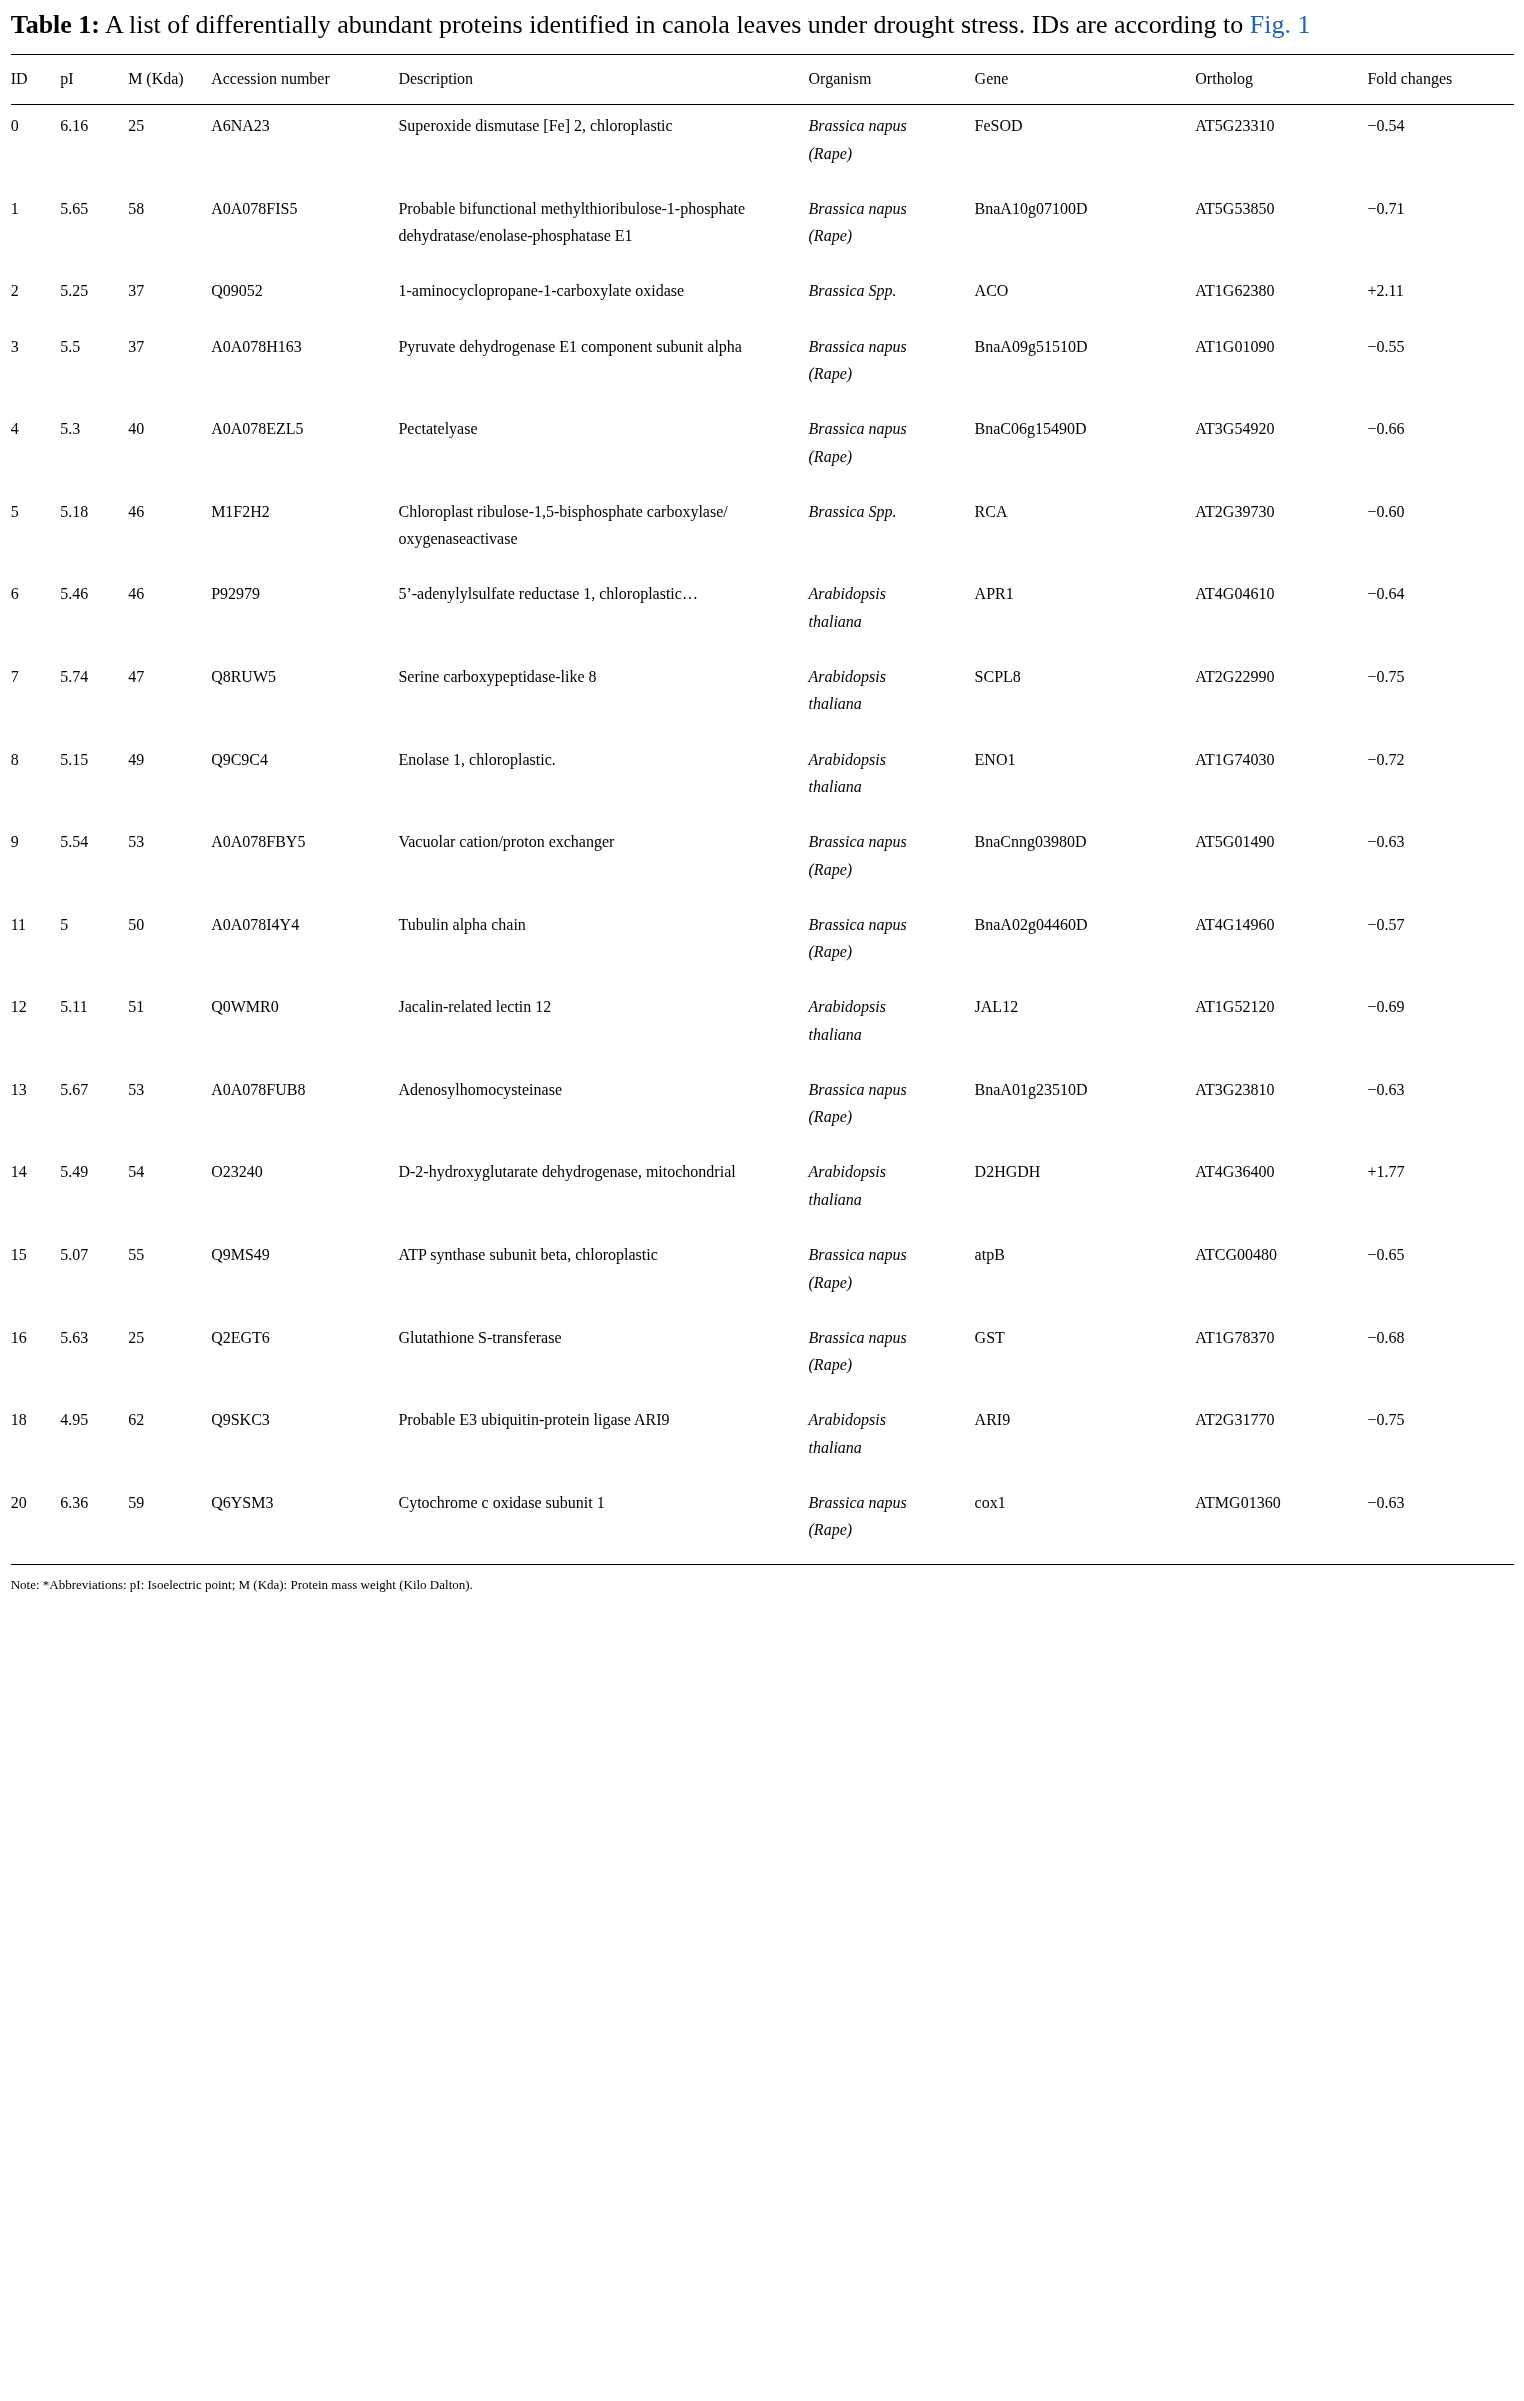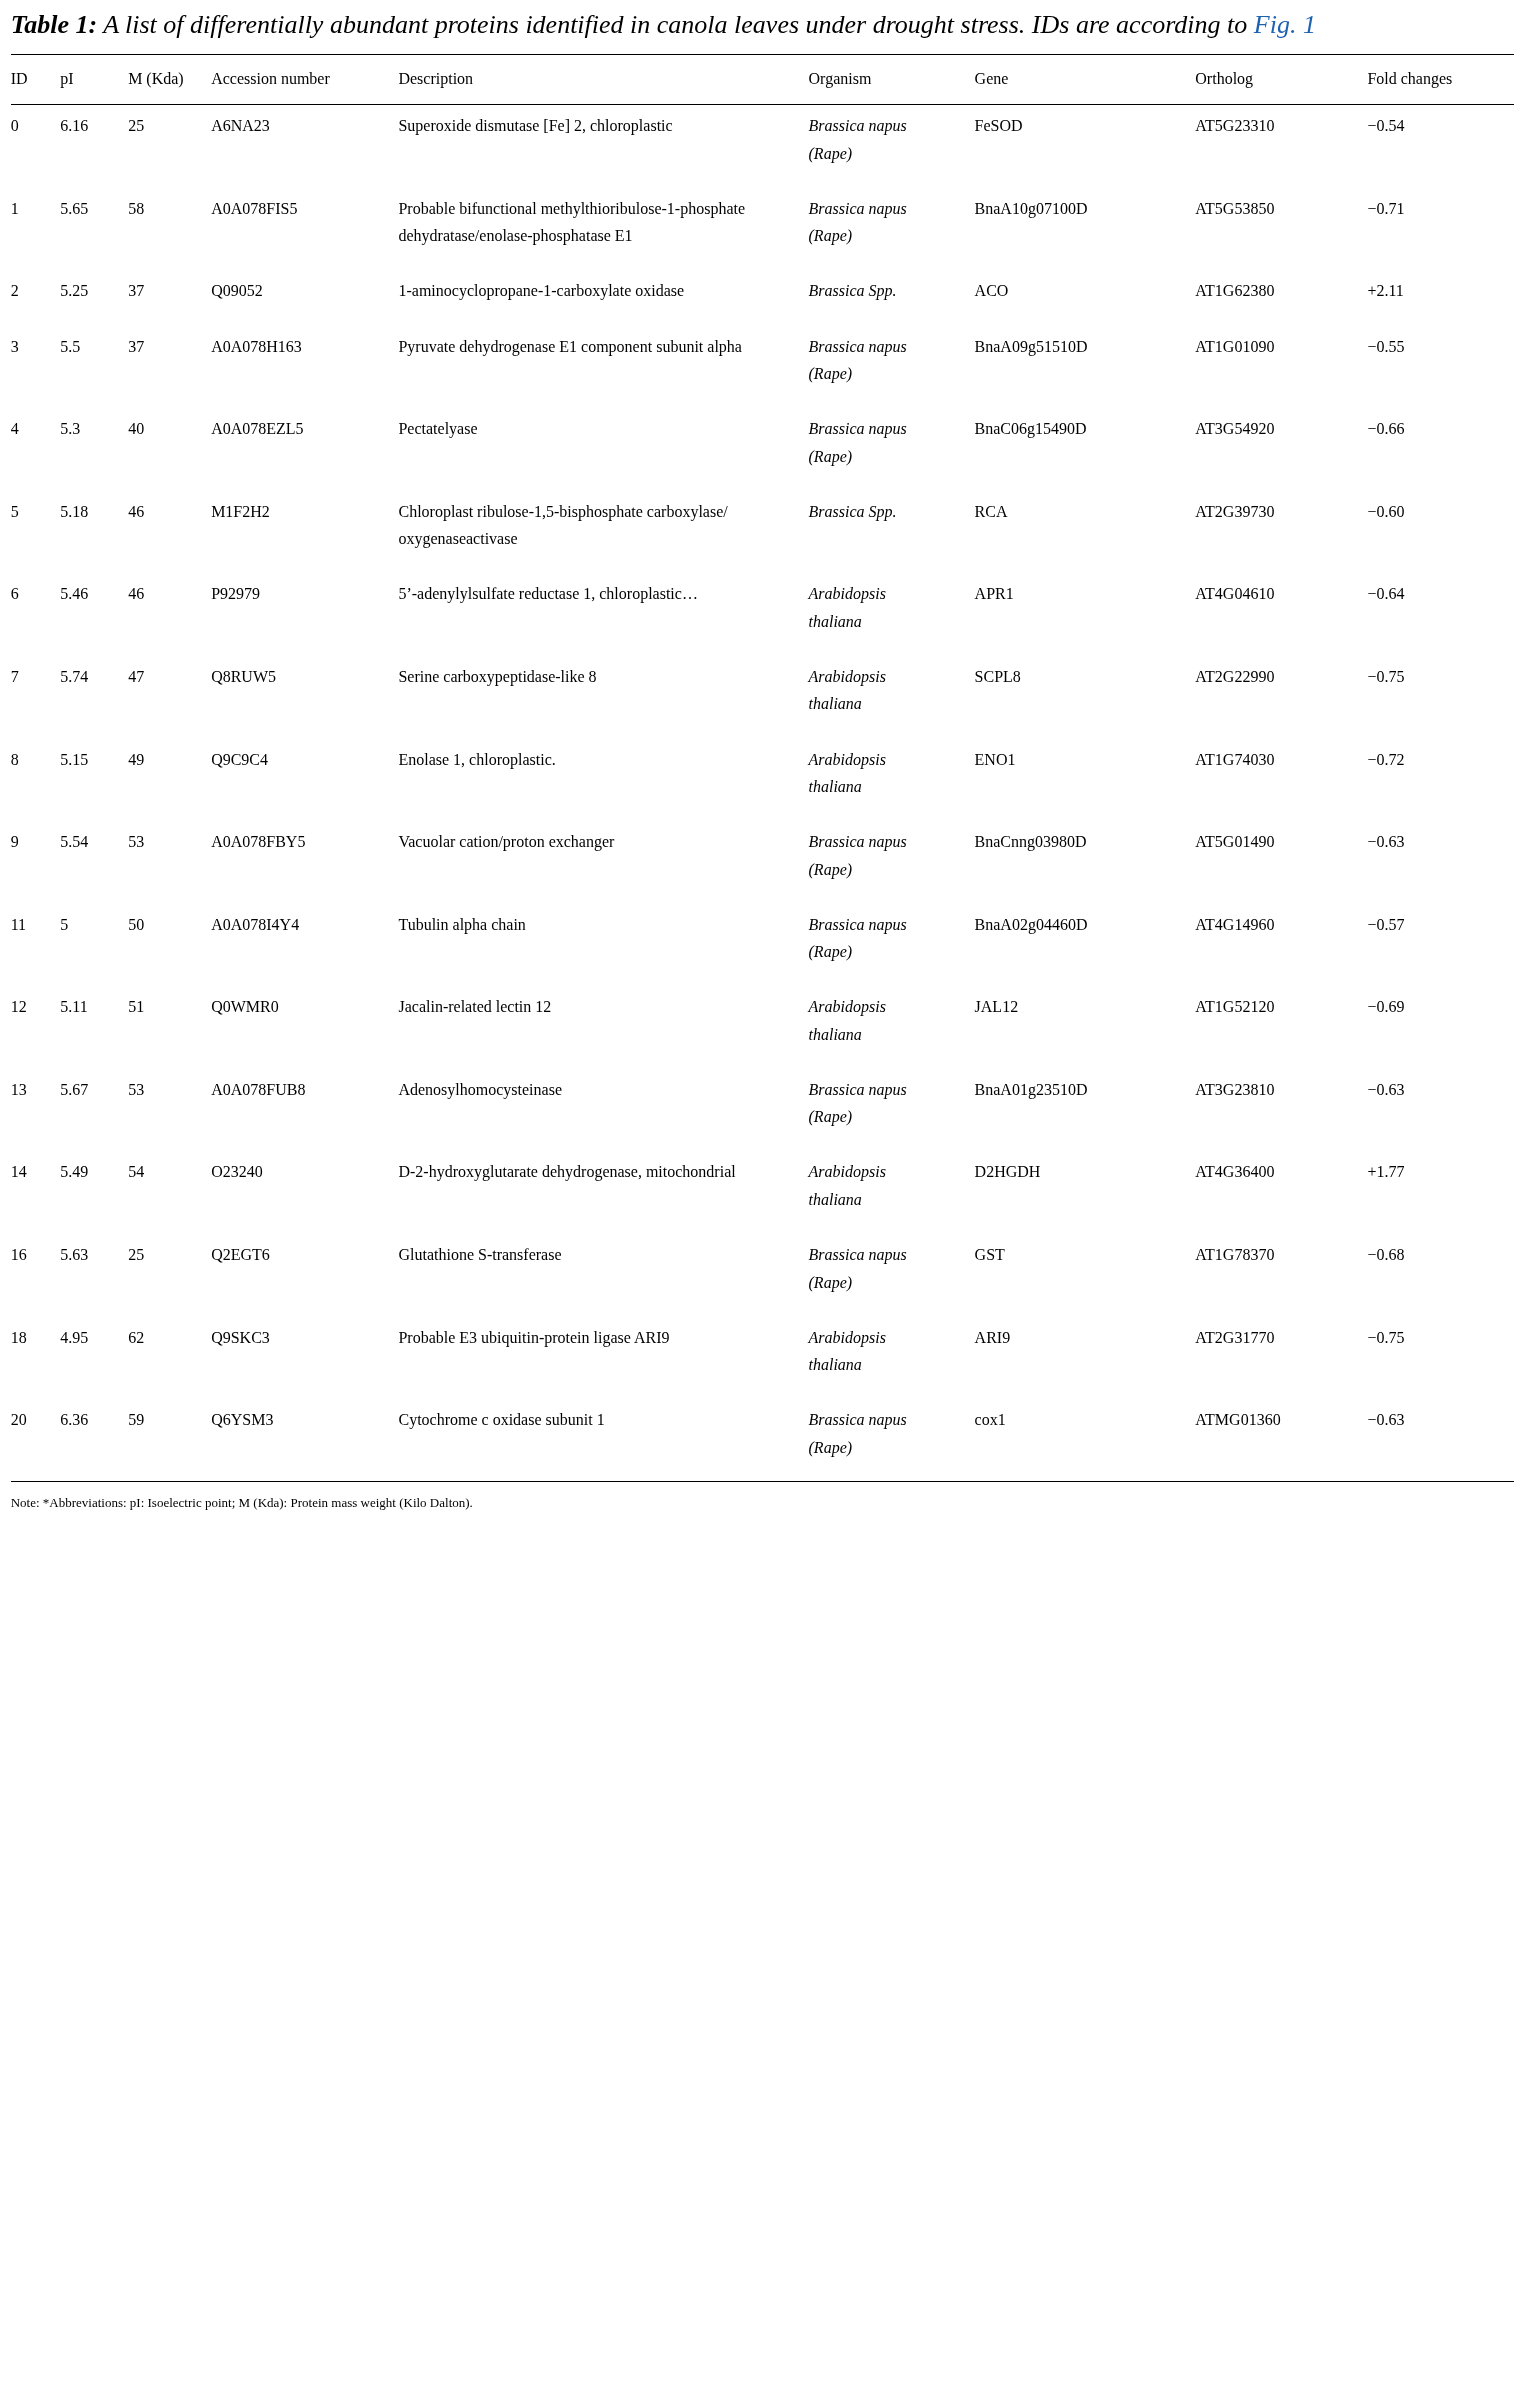--- a/index.html
+++ b/index.html
@@ -12,21 +12,20 @@
     box-sizing: border-box;
     padding: 7.6px 10.7px 15.3px 10.7px;
     font-family: "Liberation Serif", serif;
     color: #000000;
   }
   
   .caption {
     font-size: 26px;
     line-height: 34px;
     margin: 0 0 12.2px 0;
-    font-style: italic;
   }
   .caption .cap-label {
     font-weight: bold;
   }
   .caption a {
     color: var(--link-color, #1f62b0);
     text-decoration: none;
     cursor: pointer;
   }
   
@@ -259,20 +258,31 @@
           <td class="cell-pi">5.49</td>
           <td class="cell-m">54</td>
           <td class="cell-accession">O23240</td>
           <td class="cell-description">D-2-hydroxyglutarate dehydrogenase, mitochondrial</td>
           <td class="cell-organism">Arabidopsis thaliana</td>
           <td class="cell-gene">D2HGDH</td>
           <td class="cell-ortholog">AT4G36400</td>
           <td class="cell-fold">+1.77</td>
         </tr>
         <tr>
+          <td class="cell-id">15</td>
+          <td class="cell-pi">5.07</td>
+          <td class="cell-m">55</td>
+          <td class="cell-accession">Q9MS49</td>
+          <td class="cell-description">ATP synthase subunit beta, chloroplastic</td>
+          <td class="cell-organism">Brassica napus (Rape)</td>
+          <td class="cell-gene">atpB</td>
+          <td class="cell-ortholog">ATCG00480</td>
+          <td class="cell-fold">−0.65</td>
+        </tr>
+        <tr>
           <td class="cell-id">16</td>
           <td class="cell-pi">5.63</td>
           <td class="cell-m">25</td>
           <td class="cell-accession">Q2EGT6</td>
           <td class="cell-description">Glutathione S-transferase</td>
           <td class="cell-organism">Brassica napus (Rape)</td>
           <td class="cell-gene">GST</td>
           <td class="cell-ortholog">AT1G78370</td>
           <td class="cell-fold">−0.68</td>
         </tr>

